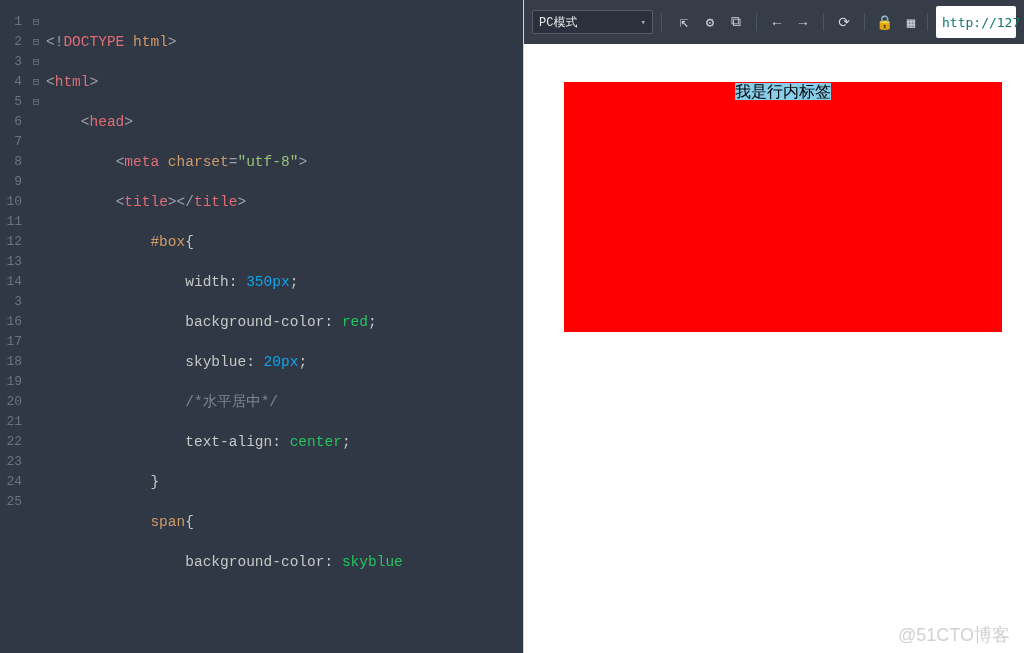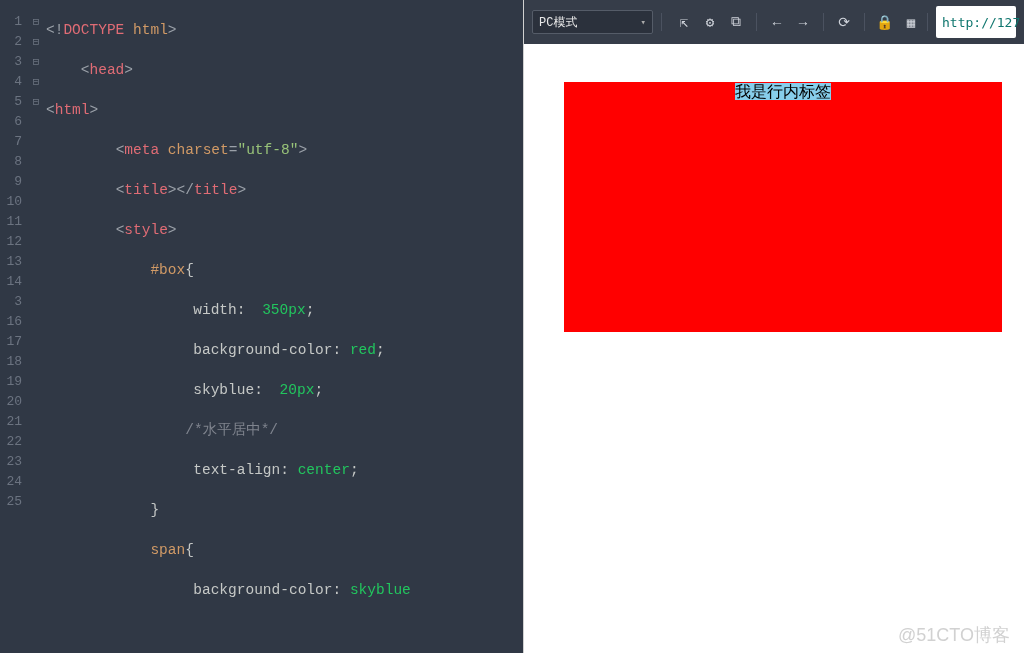--- a/index.html
+++ b/index.html
@@ -37,29 +37,30 @@
     }
     .fold {
       width: 16px;
       padding-top: 12px;
       color: #6b7380;
       font-size: 11px;
       text-align: center;
       user-select: none;
     }
     .code {
+      padding-top: 12px;
       padding-left: 2px;
       white-space: pre;
     }
     .tok-angle { color: #9aa0a8; }
     .tok-tag   { color: #e06c75; }
     .tok-attr  { color: #d19a66; }
     .tok-str   { color: #98c379; }
-    .tok-prop  { color: #c5c8c6; margin-left: 8px; }
-    .tok-num   { color: #22c55e; margin-left: 8px; }
+    .tok-prop  { color: #c5c8c6; }
+    .tok-num   { color: #0ea5e9; }
     .tok-kw    { color: #22c55e; }
     .tok-comm  { color: #7f848e; font-style: normal; }
     .tok-text  { color: #c5c8c6; }
 
     
     .browser-pane {
       flex: 1;
       height: 653px;
       background: #fff;
       position: relative;
@@ -209,25 +210,24 @@
       <div></div>
       <div>⊟</div>
       <div>⊟</div>
       <div></div>
       <div></div>
       <div></div>
       <div></div>
     </div>
     <div class="code">
 <div><span class="tok-angle">&lt;!</span><span class="tok-tag">DOCTYPE</span><span> </span><span class="tok-attr">html</span><span class="tok-angle">&gt;</span></div>
+<div><span class="tok-angle">&lt;</span><span class="tok-tag">html</span><span class="tok-angle">&gt;</span></div>
 <div><span>    </span><span class="tok-angle">&lt;</span><span class="tok-tag">head</span><span class="tok-angle">&gt;</span></div>
-<div><span class="tok-angle">&lt;</span><span class="tok-tag">html</span><span class="tok-angle">&gt;</span></div>
 <div><span>        </span><span class="tok-angle">&lt;</span><span class="tok-tag">meta</span><span> </span><span class="tok-attr">charset</span><span class="tok-angle">=</span><span class="tok-str">"</span><span class="tok-str">utf-8</span><span class="tok-str">"</span><span class="tok-angle">&gt;</span></div>
 <div><span>        </span><span class="tok-angle">&lt;</span><span class="tok-tag">title</span><span class="tok-angle">&gt;</span><span class="tok-angle">&lt;/</span><span class="tok-tag">title</span><span class="tok-angle">&gt;</span></div>
-<div><span>        </span><span class="tok-angle">&lt;</span><span class="tok-tag">style</span><span class="tok-angle">&gt;</span></div>
 <div><span>            </span><span class="tok-attr">#box</span><span class="tok-text">{</span></div>
 <div><span>                </span><span class="tok-prop">width</span><span>: </span><span class="tok-num">350px</span><span>;</span></div>
 <div><span>                </span><span class="tok-prop">background-color</span><span>: </span><span class="tok-kw">red</span><span>;</span></div>
 <div><span>                </span><span class="tok-prop">skyblue</span><span>: </span><span class="tok-num">20px</span><span>;</span></div>
 <div><span>                </span><span class="tok-comm">/*水平居中*/</span></div>
 <div><span>                </span><span class="tok-prop">text-align</span><span>: </span><span class="tok-kw">center</span><span>;</span></div>
 <div><span>            </span><span class="tok-text">}</span></div>
 <div><span>            </span><span class="tok-attr">span</span><span class="tok-text">{</span></div>
 <div><span>                </span><span class="tok-prop">background-color</span><span>: </span><span class="tok-kw">skyblue</span></div>
 

